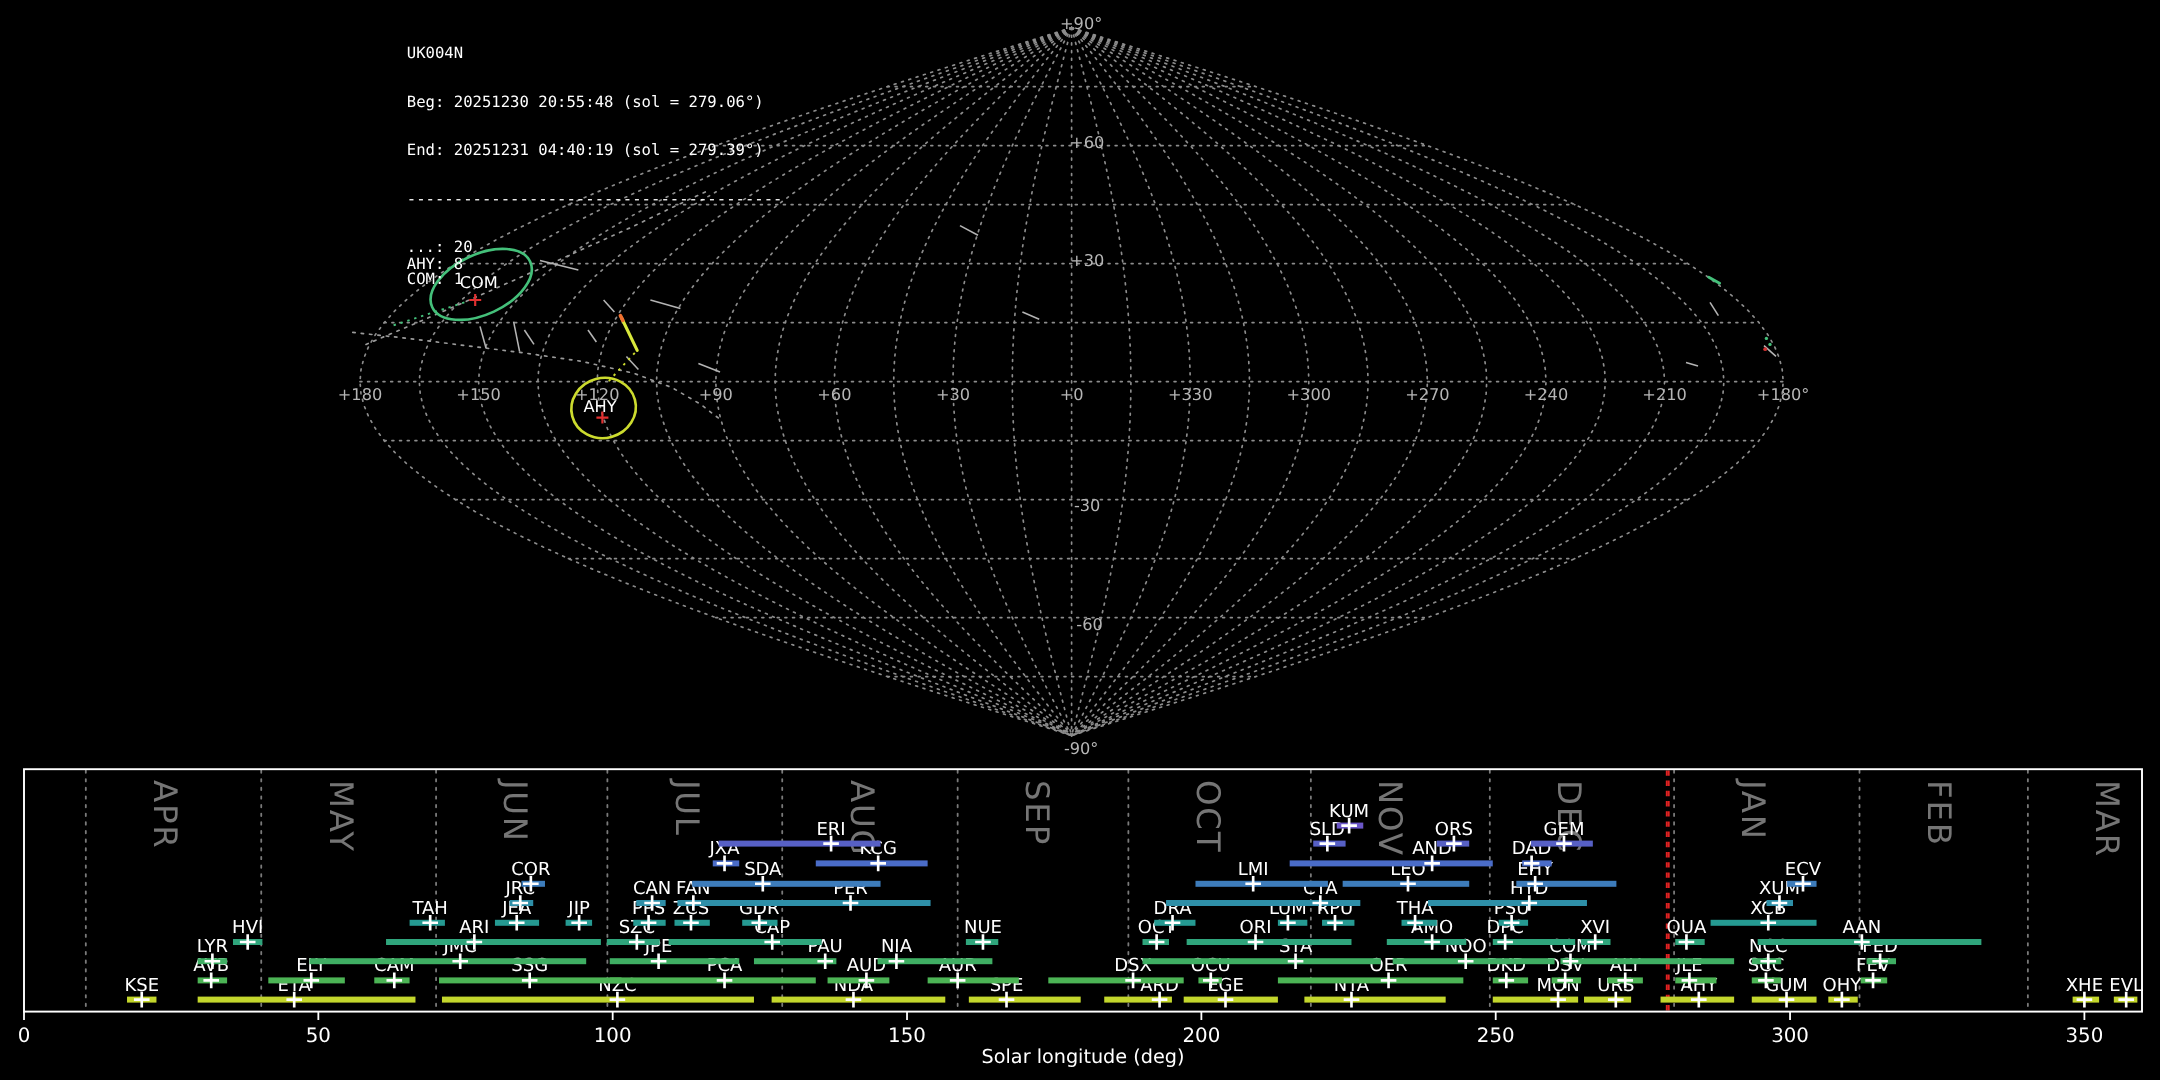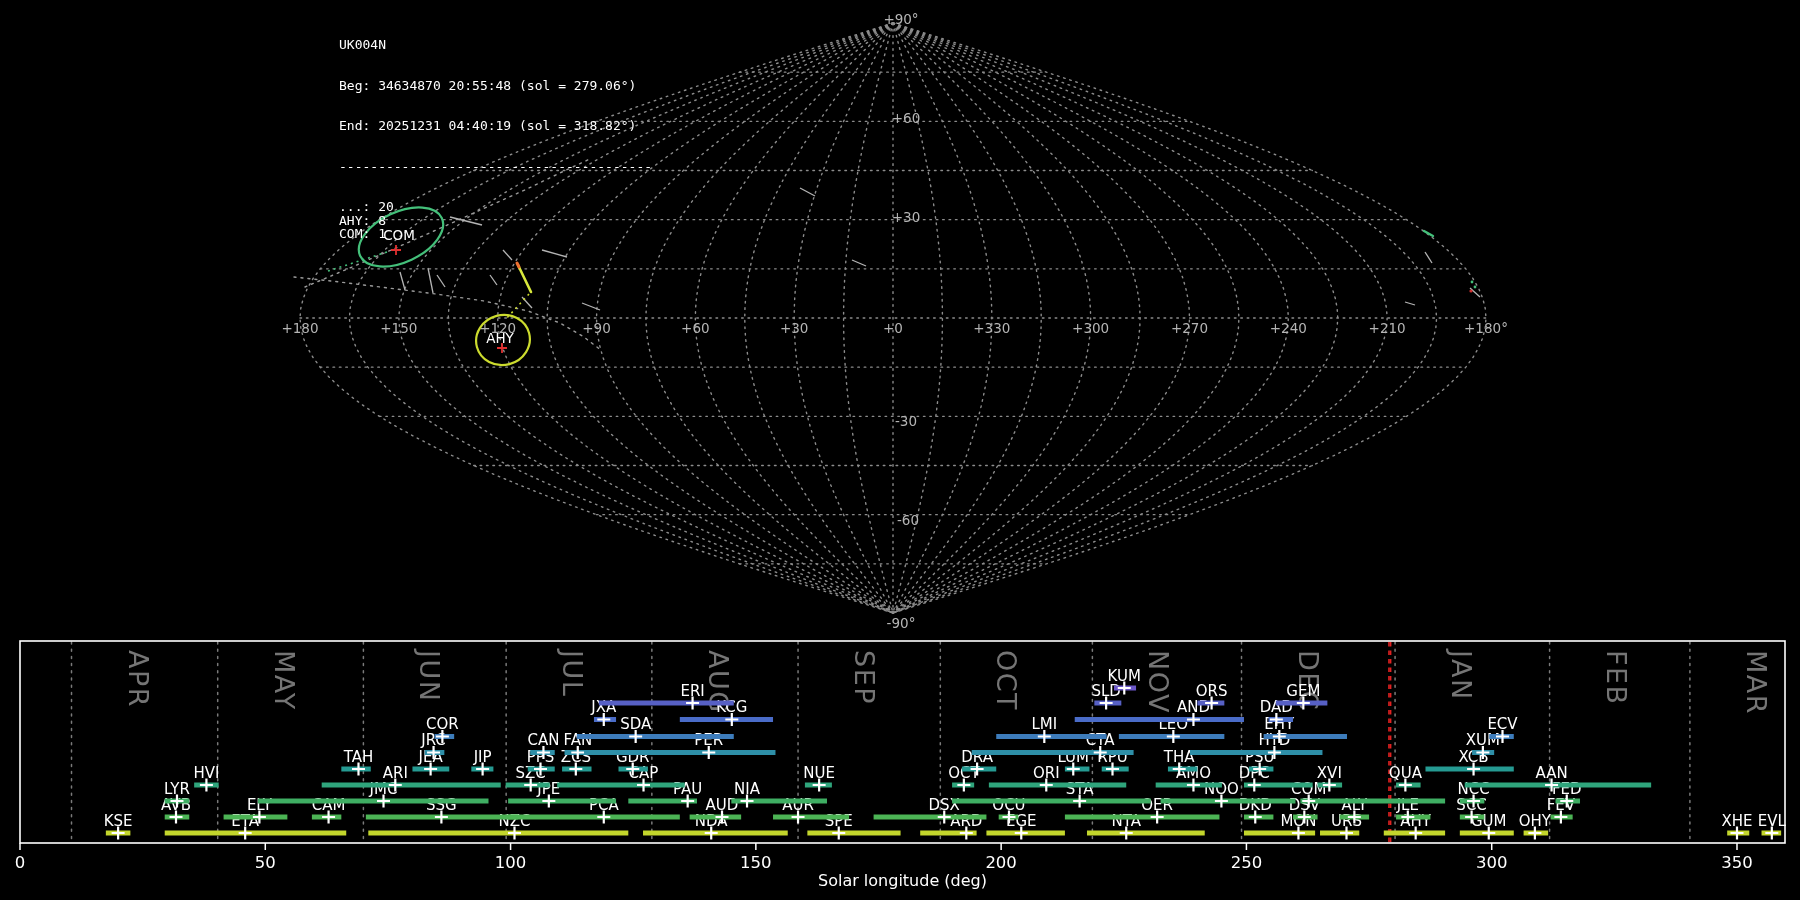--- a/index.html
+++ b/index.html
@@ -10,22 +10,22 @@
   }
   .title-block div{height:13.5px;}
   svg{position:absolute;left:0;top:0;}
   text{font-family:"DejaVu Sans", "Liberation Sans", sans-serif;}
 </style>
 </head>
 <body>
 
 <div class="title-block">
   <div>UK004N</div>
-  <div>Beg: 34634870 20:55:48 (sol = 279.06°)</div>
-  <div>End: 20251231 04:40:19 (sol = 318.82°)</div>
+  <div>Beg: 20251230 20:55:48 (sol = 279.06°)</div>
+  <div>End: 20251231 04:40:19 (sol = 279.39°)</div>
   <div>----------------------------------------</div>
   <div id="counts"><div>...: 20</div><div>AHY: 8</div><div>COM: 1</div></div>
 </div>
 
 <svg id="scene" width="1800" height="900" viewBox="0 0 1800 900">
     <g>
       <g>
         <line x1="739.5203062542053" y1="563.8333333333334" x2="1046.4796937457947" y2="563.8333333333334" fill="none" stroke="#8c8c8c" stroke-width="1.4" stroke-dasharray="1.6 4.8" stroke-linecap="round"></line>
         <line x1="596.5" y1="514.6666666666666" x2="1189.5" y2="514.6666666666666" fill="none" stroke="#8c8c8c" stroke-width="1.4" stroke-dasharray="1.6 4.8" stroke-linecap="round"></line>
         <line x1="473.6856787563773" y1="465.5" x2="1312.3143212436228" y2="465.5" fill="none" stroke="#8c8c8c" stroke-width="1.4" stroke-dasharray="1.6 4.8" stroke-linecap="round"></line>

